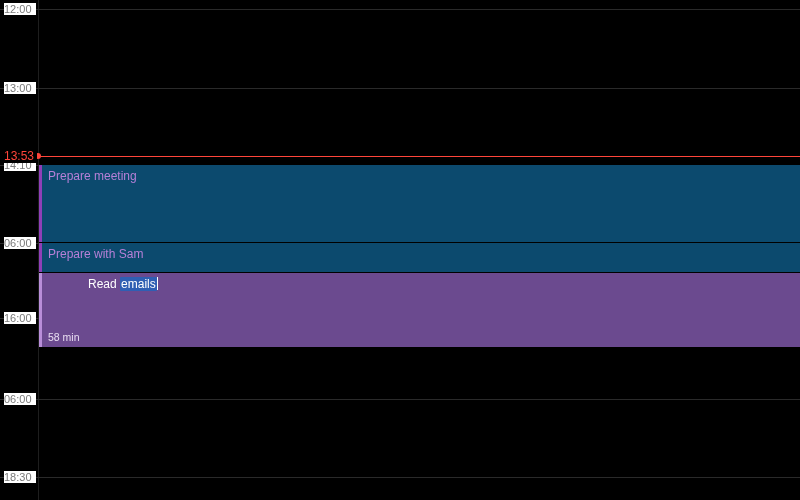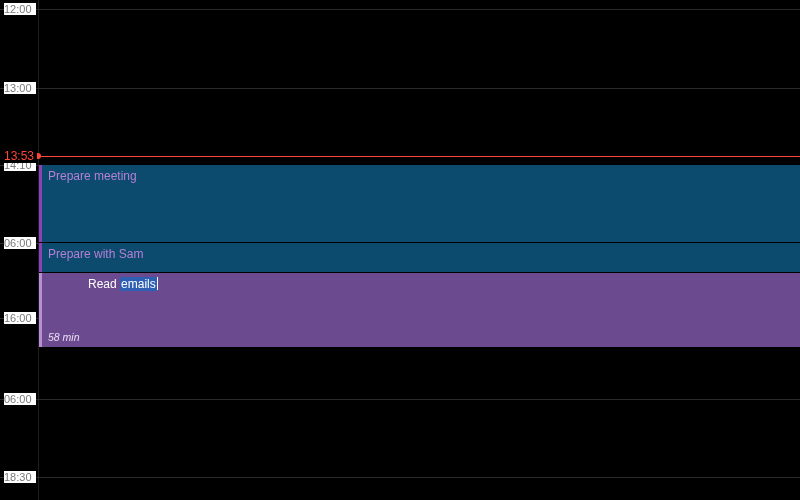--- a/index.html
+++ b/index.html
@@ -78,21 +78,20 @@
   }
   .event .title {
     line-height: 14px;
   }
   .event .duration {
     position: absolute;
     left: 6px;
     bottom: 4px;
     font-size: 10.5px;
     color: #e9ddf2;
-    font-style: italic;
   }
   .ev-normal {
     background: #0c4a6e;
     border-left-color: #8f3fb8;
     color: #b780d8;
   }
   .ev-selected {
     background: #6b4a8f;
     border-left-color: #b98ed9;
     color: #ffffff;

